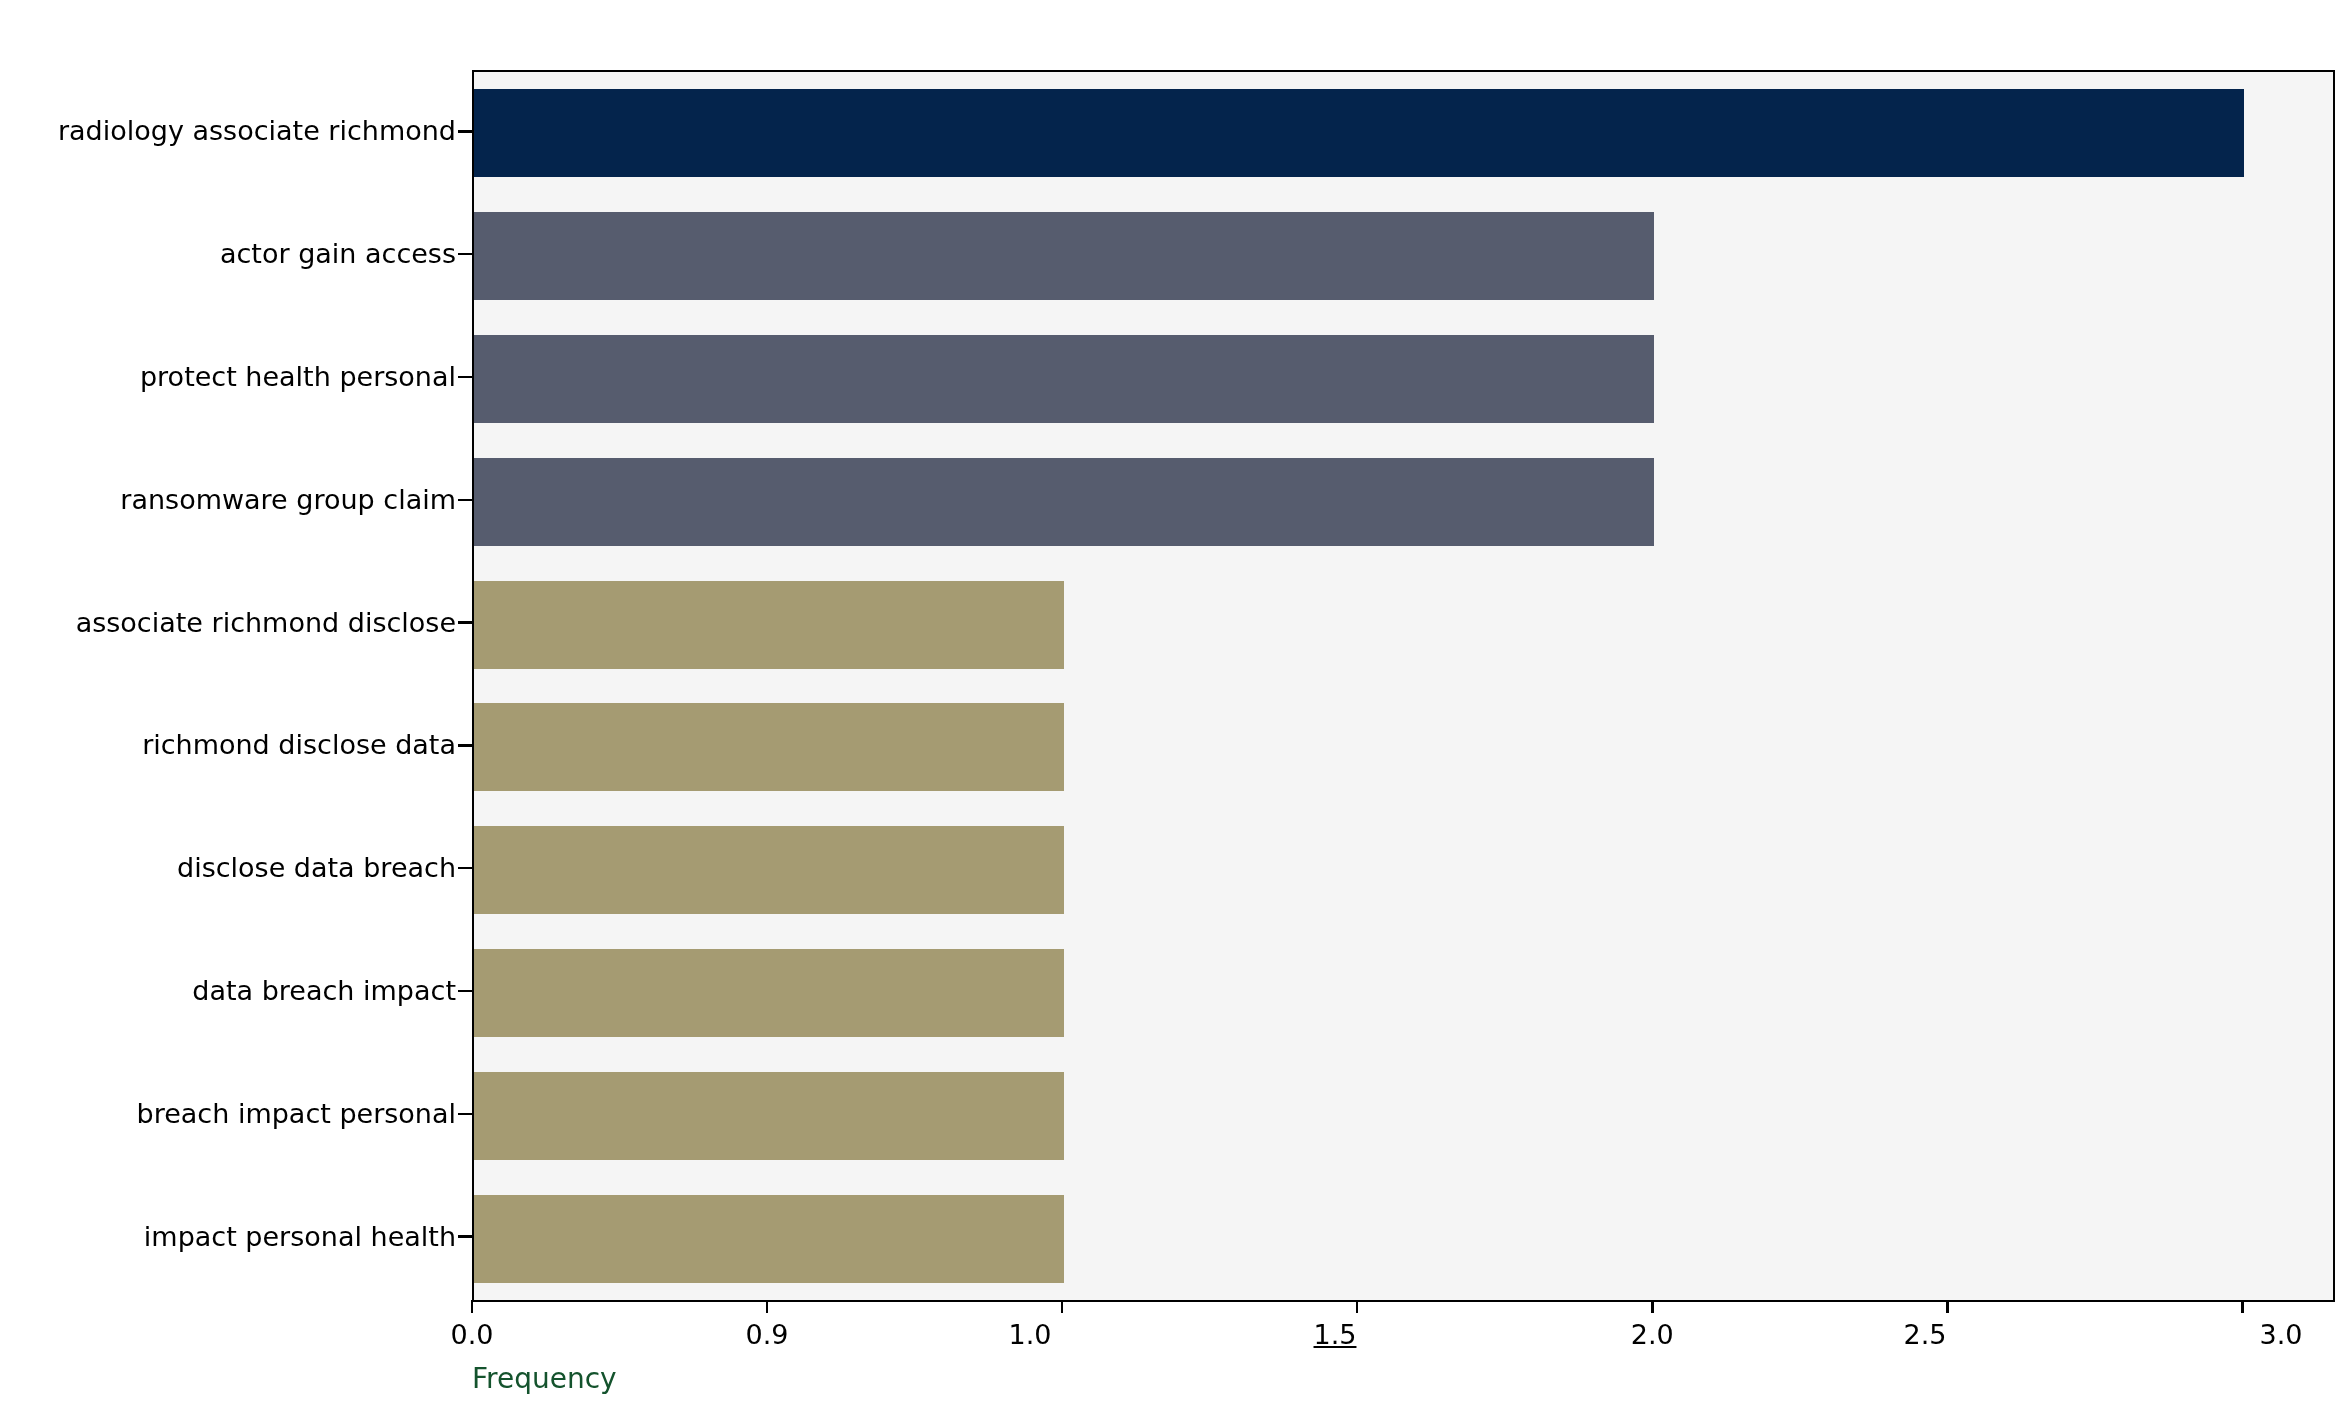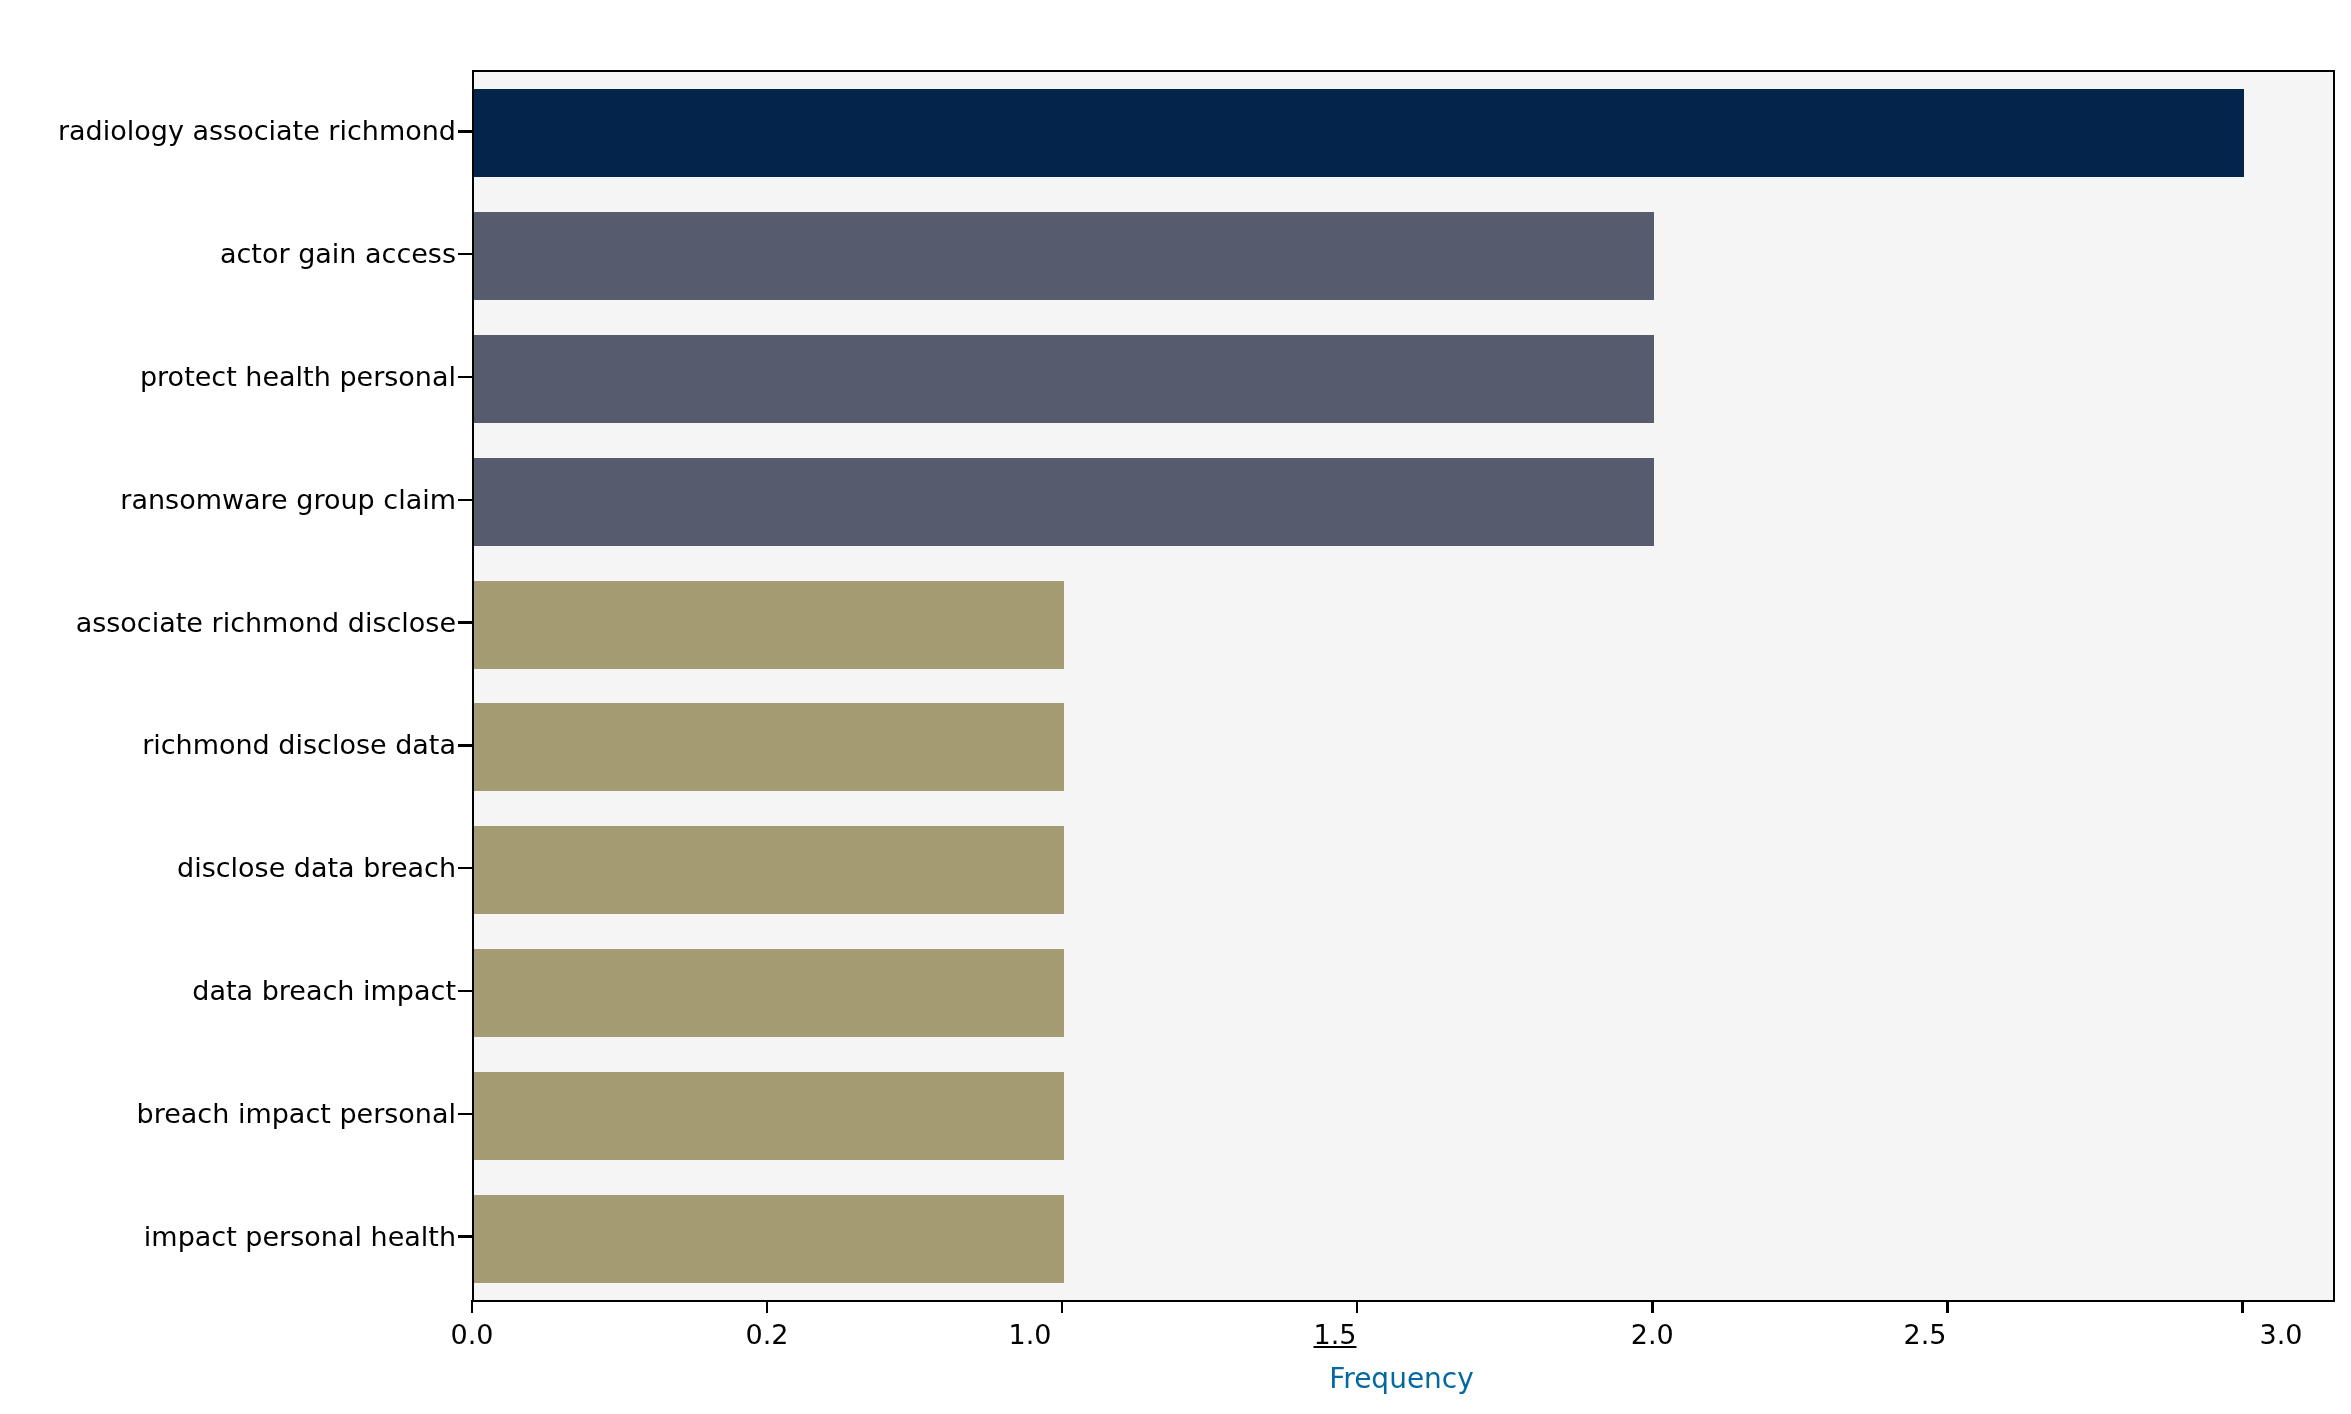--- a/index.html
+++ b/index.html
@@ -107,23 +107,22 @@
     width: 120px;
     white-space: nowrap;
   }
 
   
   #xaxis-label {
     position: absolute;
     left: 472px;
     top: 1362px;
     width: 1859px;
-    text-align: center;
     font-size: 28px;
-    color: #0369a1;
+    color: #14532d;
     line-height: 34px;
     white-space: nowrap;
   }
 </style>
 </head>
 <body>
 
 <div id="figure">
 
 
@@ -181,21 +180,21 @@
       <div class="ytick-mark" style="top: 989.8px;"></div>
       <div class="ytick-label" style="top: 1097.8px; left: -444px; right: auto;">breach impact personal</div>
       <div class="ytick-mark" style="top: 1112.6px;"></div>
       <div class="ytick-label" style="top: 1220.6px; left: -444px; right: auto;">impact personal health</div>
       <div class="ytick-mark" style="top: 1235.4px;"></div>
     </div>
   <div id="x-axis">
       <div class="xtick-mark" style="left: 470.8px;"></div>
       <div class="xtick-label" style="left: 412px;">0.0</div>
       <div class="xtick-mark" style="left: 765.879px;"></div>
-      <div class="xtick-label" style="left: 707.079px;">0.2</div>
+      <div class="xtick-label" style="left: 707.079px;">0.9</div>
       <div class="xtick-mark" style="left: 1060.96px;"></div>
       <div class="xtick-label" style="left: 970px;">1.0</div>
       <div class="xtick-mark" style="left: 1356.04px;"></div>
       <div class="xtick-label" style="left: 1275px; text-decoration: underline;">1.5</div>
       <div class="xtick-mark" style="left: 1651.12px;"></div>
       <div class="xtick-label" style="left: 1592.32px;">2.0</div>
       <div class="xtick-mark" style="left: 1946.2px;"></div>
       <div class="xtick-label" style="left: 1865px;">2.5</div>
       <div class="xtick-mark" style="left: 2241.28px;"></div>
       <div class="xtick-label" style="left: 2182.48px; text-align: right;">3.0</div>

